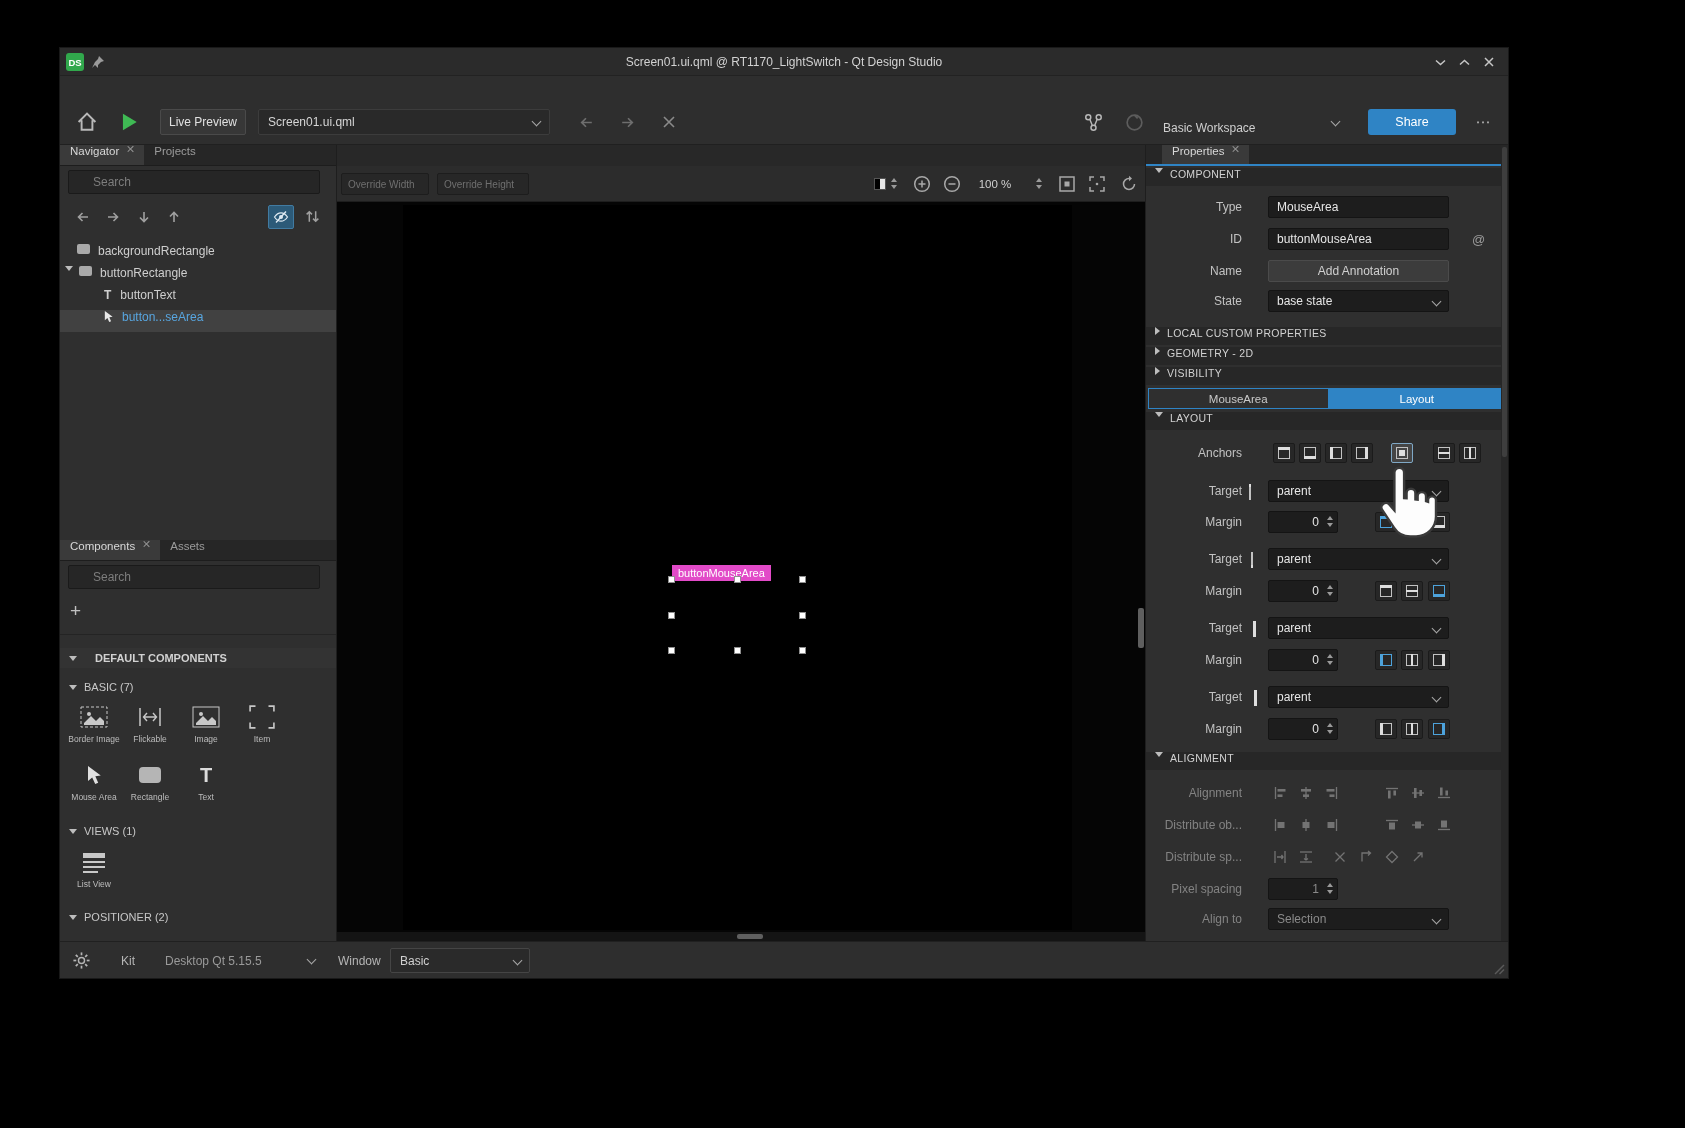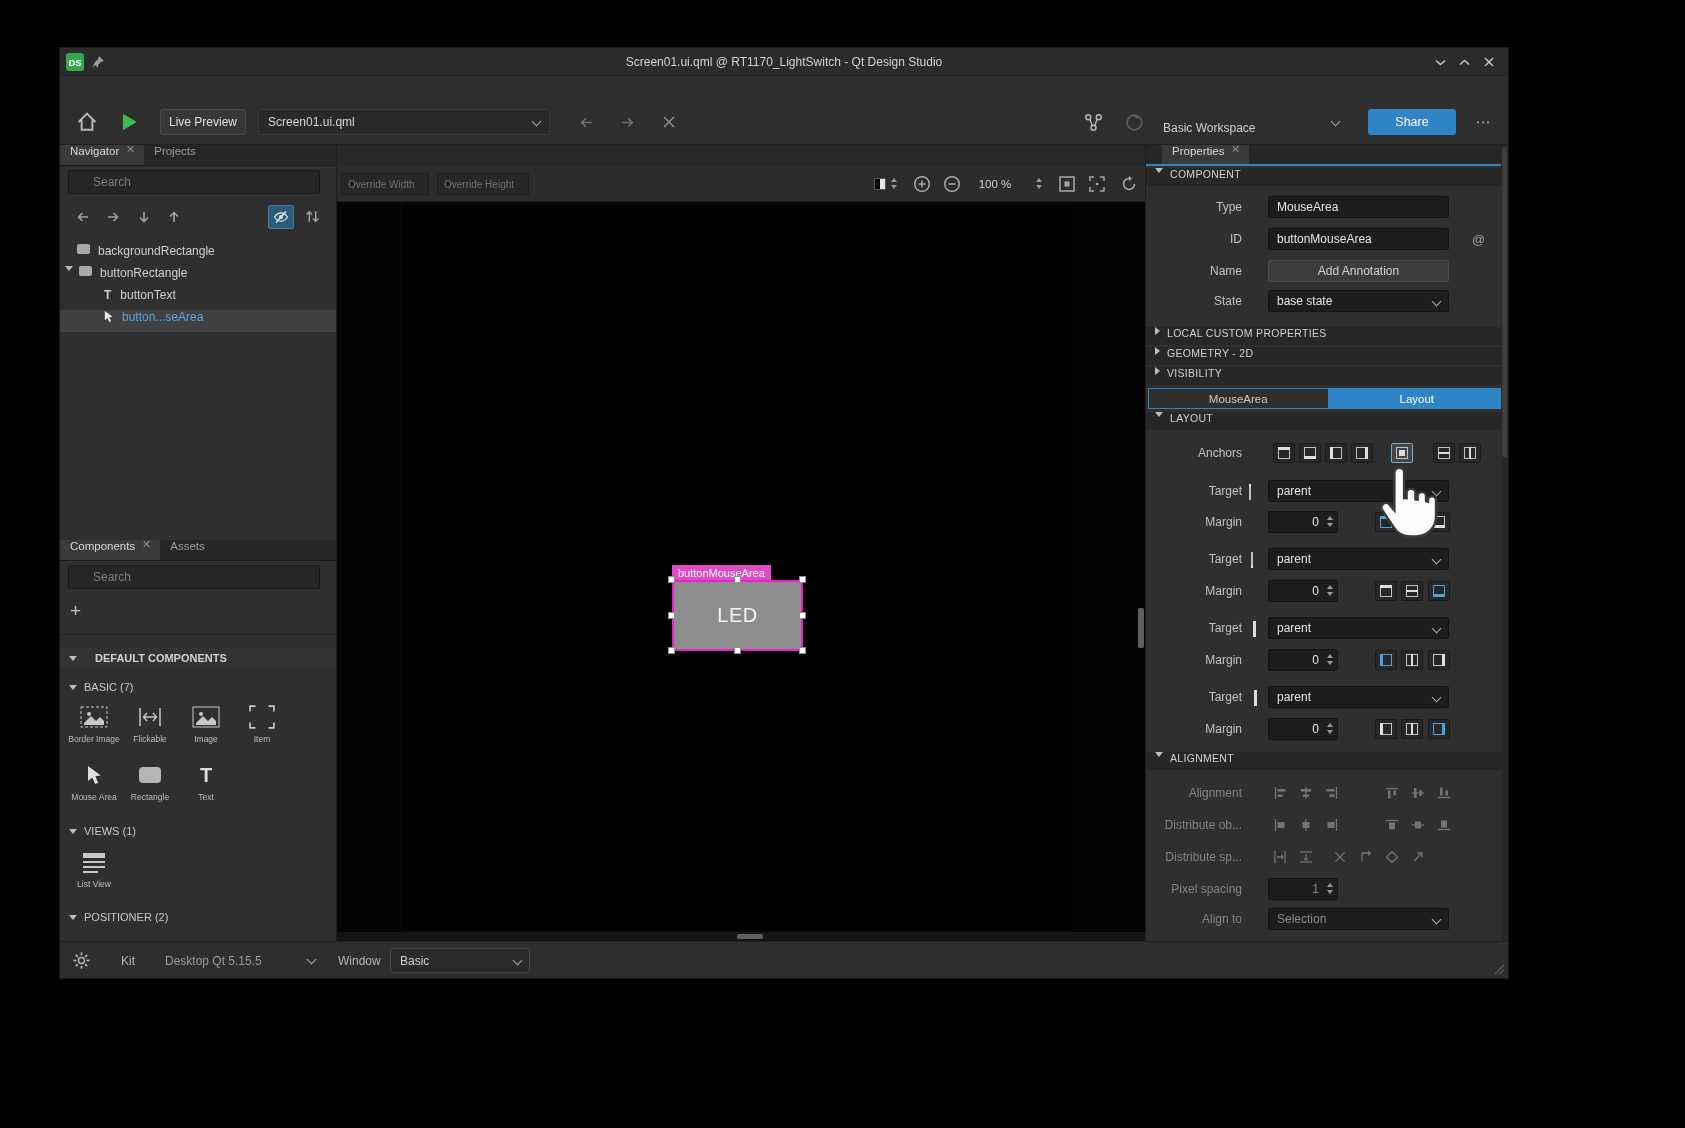--- a/index.html
+++ b/index.html
@@ -363,21 +363,20 @@
               <circle cx="9" cy="9" r="1.3" fill="#a8a8a8" stroke="none"></circle>
             </svg>
        <svg class="abs" style="left:783px;top:9px" width="18" height="18" viewBox="0 0 18 18">
               <path d="M14.5 9 A5.5 5.5 0 1 1 9 3.5" class="icg"></path>
               <path d="M9 0.8 L12 3.5 L9 6.2" fill="#a8a8a8" stroke="none"></path>
             </svg>
      </div>
      <div class="viewport">
        <div class="scene">
          <div class="seltag">buttonMouseArea</div>
-         <div class="ledbox">LED</div>
          <div class="hnd" style="left:265px;top:371px"></div>
          <div class="hnd" style="left:331px;top:371px"></div>
          <div class="hnd" style="left:396px;top:371px"></div>
          <div class="hnd" style="left:265px;top:407px"></div>
          <div class="hnd" style="left:396px;top:407px"></div>
          <div class="hnd" style="left:265px;top:442px"></div>
          <div class="hnd" style="left:331px;top:442px"></div>
          <div class="hnd" style="left:396px;top:442px"></div>
        </div>
        <div class="abs" style="left:0;right:0;bottom:0;height:9px;background:#141414">

